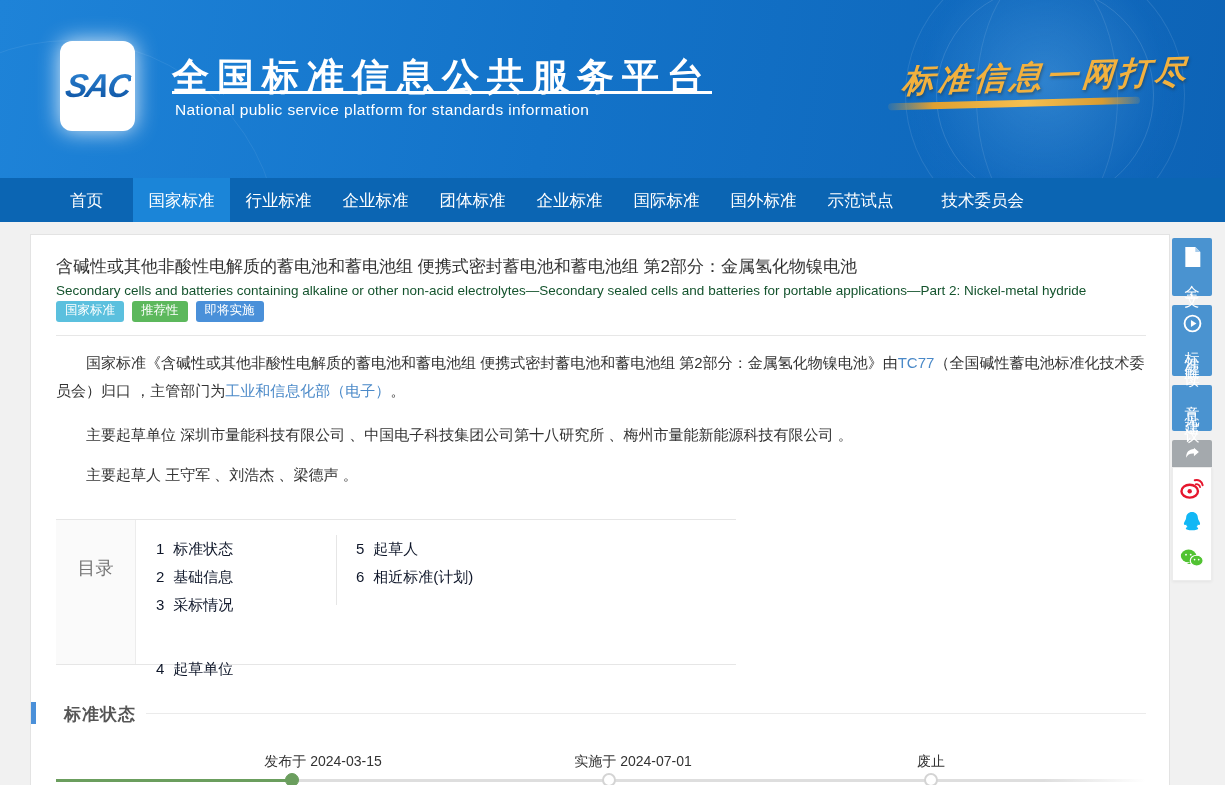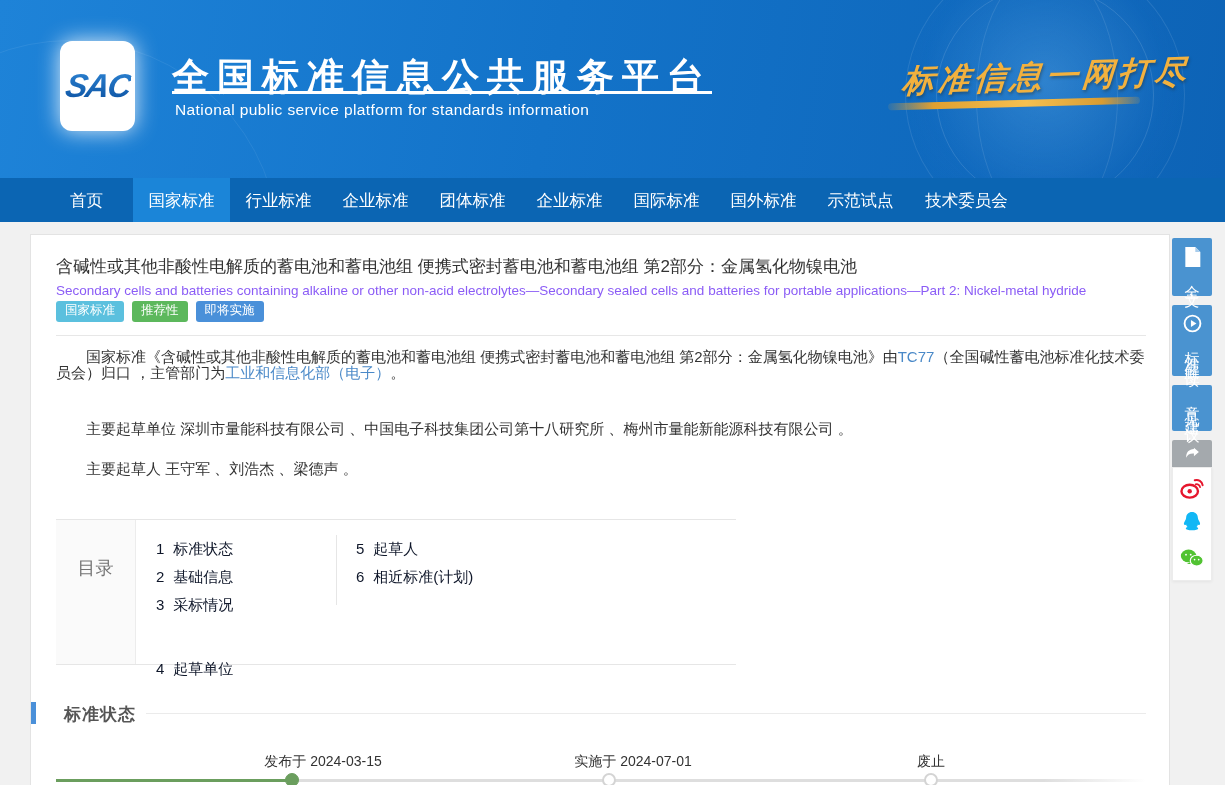--- a/index.html
+++ b/index.html
@@ -26,34 +26,34 @@
   .brand-en { position:absolute; left:175px; top:101px; color:#fff; font-size:15.5px; letter-spacing:.4px; white-space:nowrap; }
   .slogan { position:absolute; left:902px; top:55px; color:#f2b13e; font-size:32px; font-weight:bold; font-style:italic;
     letter-spacing:4px; white-space:nowrap; transform:rotate(-2deg) skewX(-6deg); text-shadow:1px 2px 3px rgba(40,30,0,.35); }
   .slogan-bar { position:absolute; left:888px; top:100px; width:252px; height:7px; border-radius:4px; transform:rotate(-1.5deg);
     background:linear-gradient(90deg, rgba(232,169,60,.1), #e0a031 18%, #f5c050 55%, #d89c33 85%, rgba(232,169,60,.15)); }
 
   
   .nav { position:absolute; left:0; top:178px; width:1225px; height:44px; background:#0b65b3; display:flex; padding-left:40px; }
   .nav a { display:block; height:44px; line-height:44px; text-align:center; color:#fff; font-size:16.5px; text-decoration:none; width:97px; }
   .nav a.first { width:93px; }
-  .nav a.last { width:115px; }
+  .nav a.last { width:115px;text-align:right; }
   .nav a.active { background:#1b85d8; }
 
   
   .content { position:absolute; left:30px; top:234px; width:1140px; height:560px; background:#fff; border:1px solid #e3e3e3; }
   .title { position:absolute; left:25px; top:20px; width:1090px; font-size:17px; font-weight:500; color:#333; white-space:nowrap; }
-  .subtitle { position:absolute; left:25px; top:48px; width:1090px; font-size:13.5px; color:#8b5cf6; white-space:nowrap; }
+  .subtitle { position:absolute; left:25px; top:48px; width:1090px; font-size:13.5px; color:#14532d; white-space:nowrap; }
   .tags { position:absolute; left:25px; top:66px; display:flex; gap:8px; }
   .tag { display:inline-block; color:#fff; font-size:12.5px; padding:3px 9px 4px; border-radius:3px; line-height:1.1; }
   .tag-teal { background:#5bc0de; }
   .tag-green { background:#5cb85c; }
   .tag-blue { background:#4a90d9; }
   .divider1 { position:absolute; left:25px; top:100px; width:1090px; height:1px; background:#e7e7e7; }
-  .para { position:absolute; left:25px; width:1094px; font-size:15px; color:#333; line-height:16px; }
+  .para { position:absolute; left:25px; width:1094px; font-size:15px; color:#333; line-height:28px; }
   .p-intro { top:114px; text-indent:2em; }
   .p-units { top:186px; text-indent:2em; }
   .p-drafters { top:226px; text-indent:2em; }
   .link { color:#4a89c8; text-decoration:none; }
 
   
   .toc-box { position:absolute; left:25px; top:284px; width:680px; height:146px; border-top:1px solid #e6e6e6; border-bottom:1px solid #e6e6e6; background:#fff; }
   .toc-side { position:absolute; left:0; top:0; width:80px; height:100%; background:#fafafa; border-right:1px solid #ececec;
     text-align:center; padding-top:36px; font-size:18px; color:#737373; }
   .toc-link { position:absolute; font-size:15px; color:#0f172a; text-decoration:none; white-space:nowrap; }

